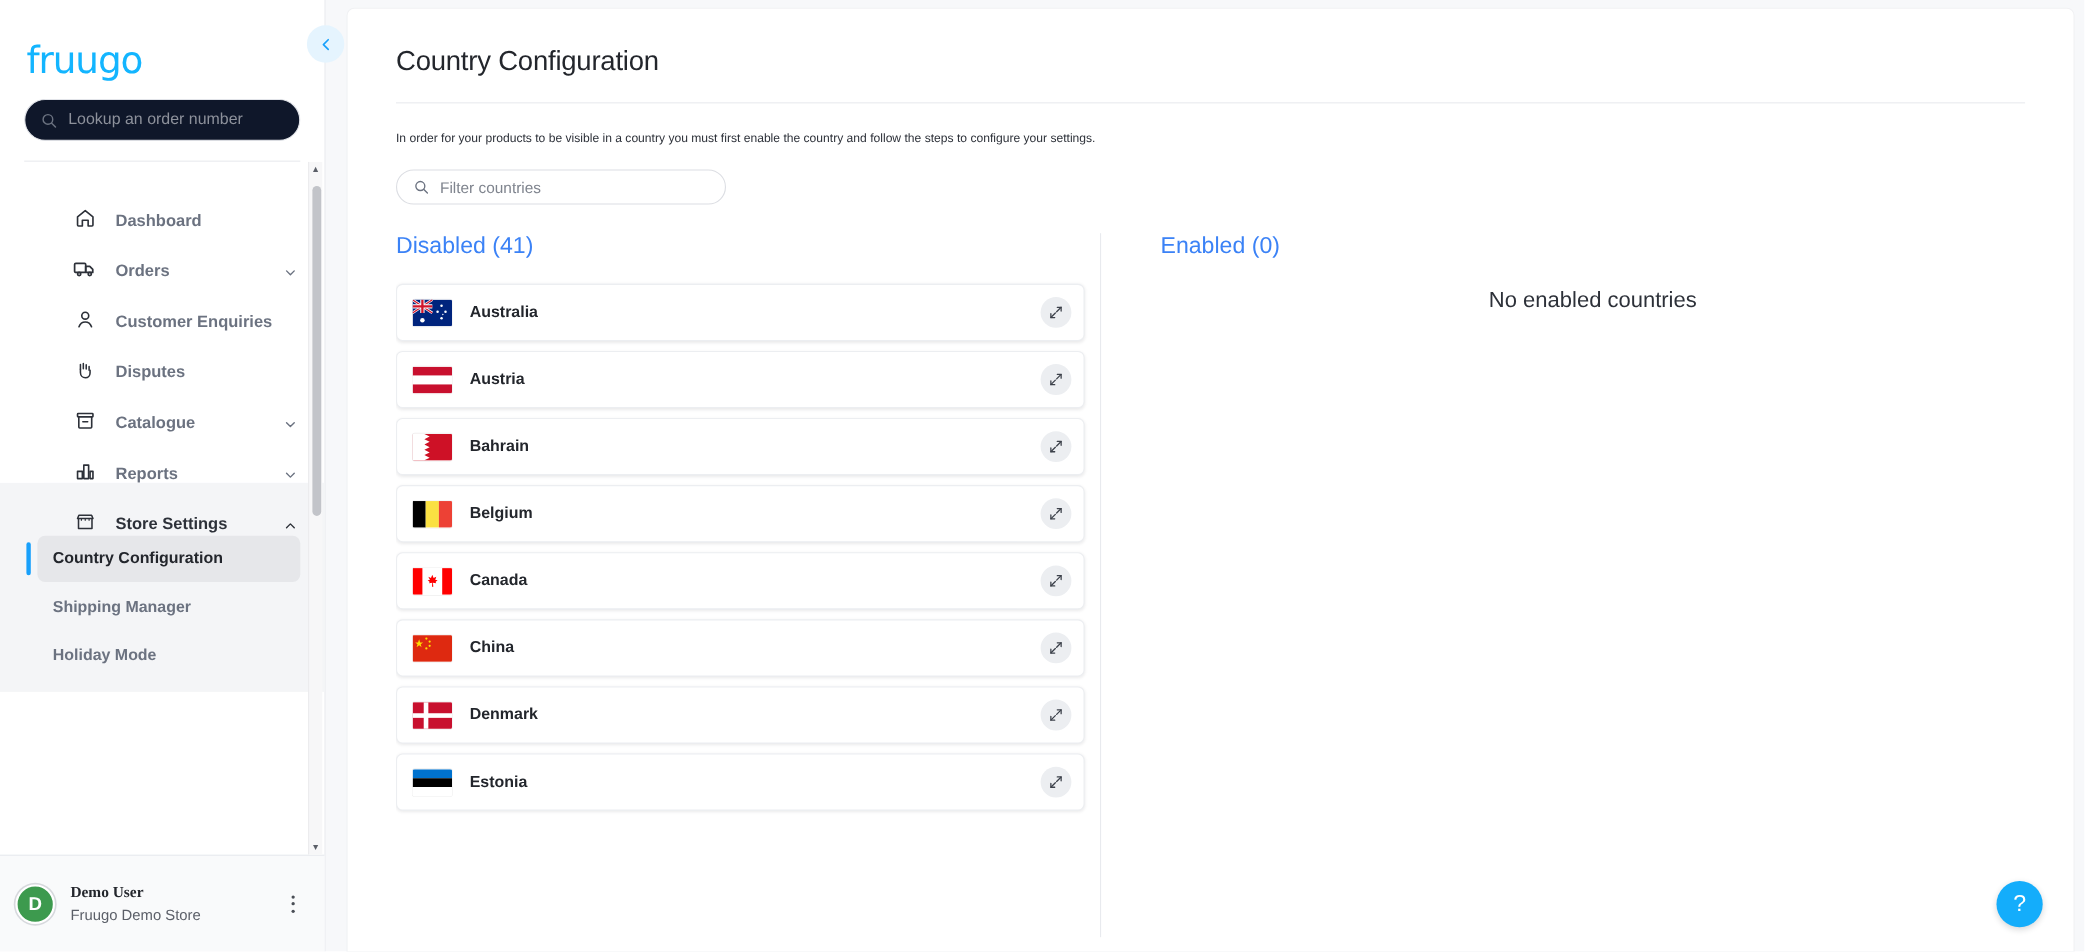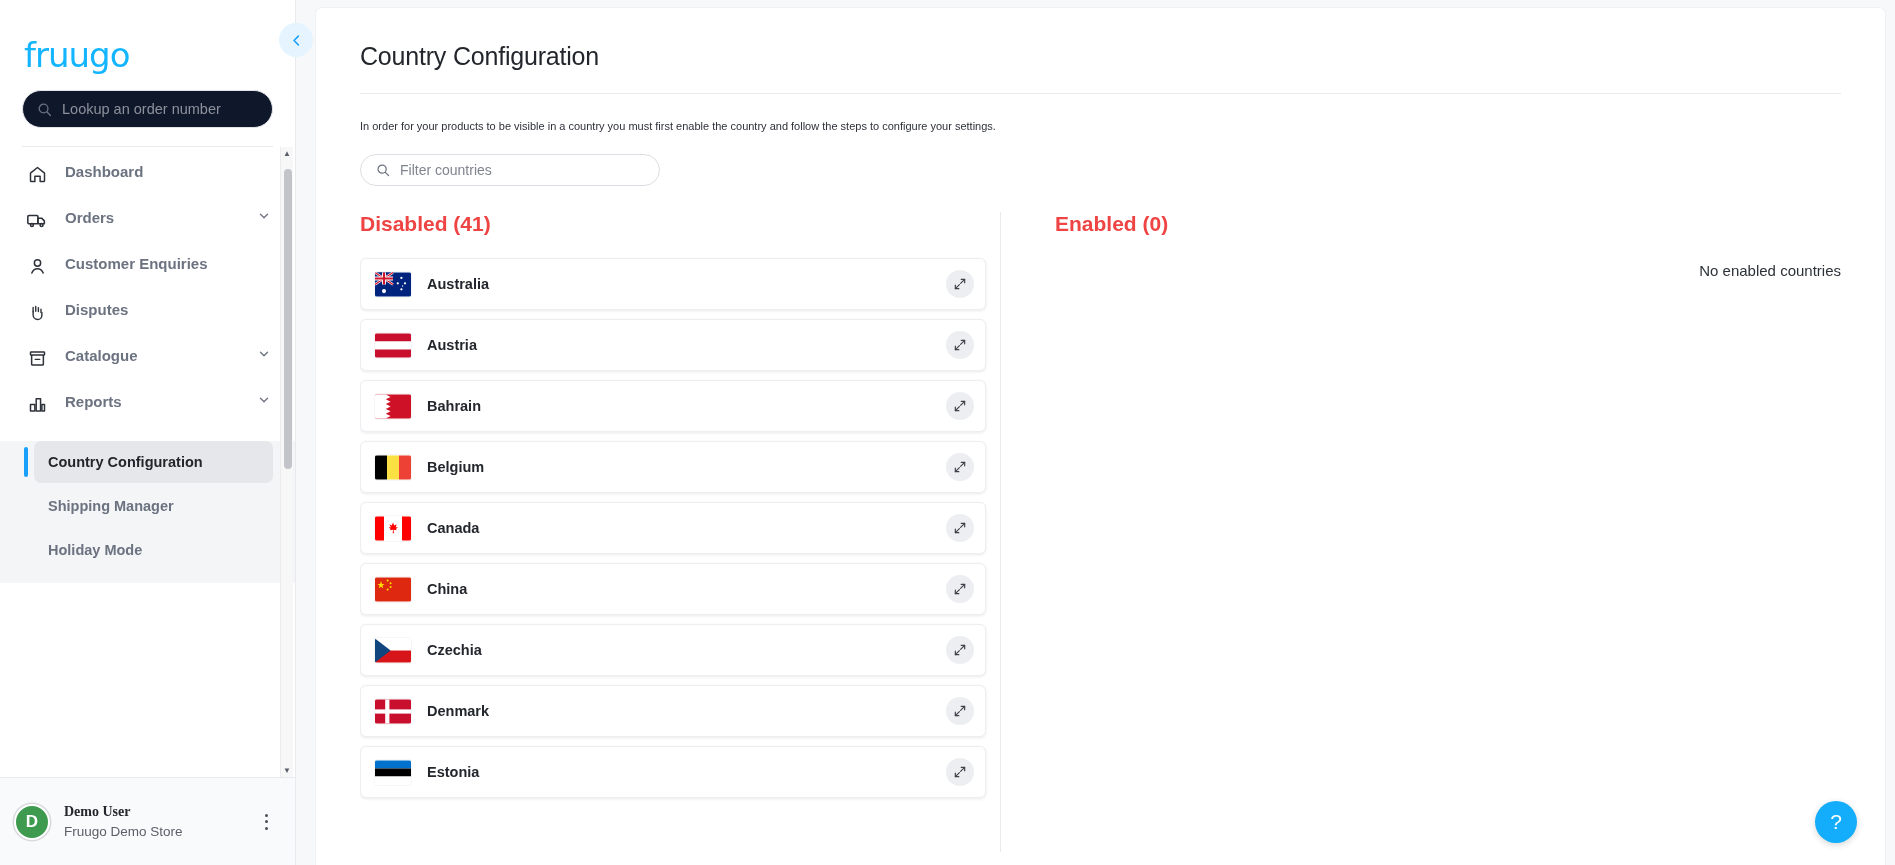--- a/index.html
+++ b/index.html
@@ -80,26 +80,27 @@
 
   .nav-scroll {
     flex: 1 1 auto;
     overflow: hidden;
     position: relative;
     padding-top: 16px;
   }
 
   .nav-item {
     display: flex;
-    align-items: flex-start;
+    align-items: flex-end;
     height: 46px;
     padding: 0 24px 0 26px;
     gap: 17px;
     cursor: pointer;
     position: relative;
+    margin-left: 40px;
   }
   .nav-item .label {
     font-size: 15px;
     color: #6b7280;
     font-weight: bold;
     flex: 1;
     white-space: nowrap;
   }
   .nav-item .chev {
     color: #6b7280;
@@ -324,22 +325,22 @@
   }
   .col-enabled {
     flex: 1 1 auto;
     border-left: 1px solid #e8eaee;
     padding-left: 54px;
     overflow: hidden;
   }
 
   .col-title {
     font-size: 21px;
-    color: #ef4444;
-    font-weight: bold;
+    color: #3b82f6;
+    font-weight: normal;
     margin-bottom: 22px;
   }
 
   .country-card {
     background: #ffffff;
     border: 1px solid #eceef1;
     border-radius: 6px;
     box-shadow: 0 1px 3px rgba(20,25,35,0.09);
     height: 52px;
     display: flex;
@@ -371,23 +372,23 @@
     background: #eceef1;
     display: flex;
     align-items: center;
     justify-content: center;
     color: #3d424b;
     flex: 0 0 28px;
     cursor: pointer;
   }
 
   .empty-msg {
-    font-size: 15px;
+    font-size: 20px;
     color: #2d3139;
-    text-align: right;
+    text-align: center;
     margin-top: 26px;
   }
 
   
   .help-btn {
     position: absolute;
     right: 28px;
     bottom: 22px;
     width: 42px;
     height: 42px;
@@ -497,20 +498,35 @@
         </span>
         <span class="label">Reports</span>
         <span class="chev">
           <svg width="14" height="14" viewBox="0 0 24 24" fill="none" stroke="#6b7280" stroke-width="2.2" stroke-linecap="round" stroke-linejoin="round">
               <polyline points="6 9 12 15 18 9"></polyline>
             </svg>
         </span>
       </div>
 
       <div class="sub-group">
+        <div class="nav-item nav-group-open">
+          <span class="nav-icon">
+            <svg width="21" height="21" viewBox="0 0 24 24" fill="none" stroke="#2d3139" stroke-width="1.6" stroke-linejoin="round">
+              <path d="M4 8.5 5.4 5h13.2L20 8.5z"></path>
+              <path d="M5 8.5v10.2h14V8.5"></path>
+              <path d="M8 8.5v2.2M12 8.5v2.2M16 8.5v2.2" stroke-width="1.2"></path>
+            </svg>
+          </span>
+          <span class="label">Store Settings</span>
+          <span class="chev">
+            <svg width="14" height="14" viewBox="0 0 24 24" fill="none" stroke="#2d3139" stroke-width="2.2" stroke-linecap="round" stroke-linejoin="round">
+                <polyline points="6 15 12 9 18 15"></polyline>
+              </svg>
+          </span>
+        </div>
 
         <div class="sub-item active">
           <span class="label">Country Configuration</span>
         </div>
         <div class="sub-item">
           <span class="label">Shipping Manager</span>
         </div>
         <div class="sub-item">
           <span class="label">Holiday Mode</span>
         </div>
@@ -685,38 +701,20 @@
             <span class="expand-btn">
               <svg width="14" height="14" viewBox="0 0 24 24" fill="none" stroke="#3d424b" stroke-width="2" stroke-linecap="round" stroke-linejoin="round">
                 <polyline points="14 4 20 4 20 10"></polyline>
                   <line x1="20" y1="4" x2="13" y2="11"></line>
                 <polyline points="10 20 4 20 4 14"></polyline>
                   <line x1="4" y1="20" x2="11" y2="13"></line>
                 </svg>
             </span>
           </div>
 
-          <div class="country-card">
-            <span class="flag">
-              <svg viewBox="0 0 60 40">
-                  <rect width="60" height="20" fill="#fff"></rect>
-                <rect y="20" width="60" height="20" fill="#d7141a"></rect>
-                <path d="M0 0l26 20L0 40z" fill="#11457e"></path>
-                </svg>
-            </span>
-            <span class="country-name">Czechia</span>
-            <span class="expand-btn">
-              <svg width="14" height="14" viewBox="0 0 24 24" fill="none" stroke="#3d424b" stroke-width="2" stroke-linecap="round" stroke-linejoin="round">
-                <polyline points="14 4 20 4 20 10"></polyline>
-                  <line x1="20" y1="4" x2="13" y2="11"></line>
-                <polyline points="10 20 4 20 4 14"></polyline>
-                  <line x1="4" y1="20" x2="11" y2="13"></line>
-                </svg>
-            </span>
-          </div>
 
           <div class="country-card">
             <span class="flag">
               <svg viewBox="0 0 60 40">
                   <rect width="60" height="40" fill="#c8102e"></rect>
                 <rect x="17" width="7" height="40" fill="#fff"></rect>
                 <rect y="16.5" width="60" height="7" fill="#fff"></rect>
                 </svg>
             </span>
             <span class="country-name">Denmark</span>

